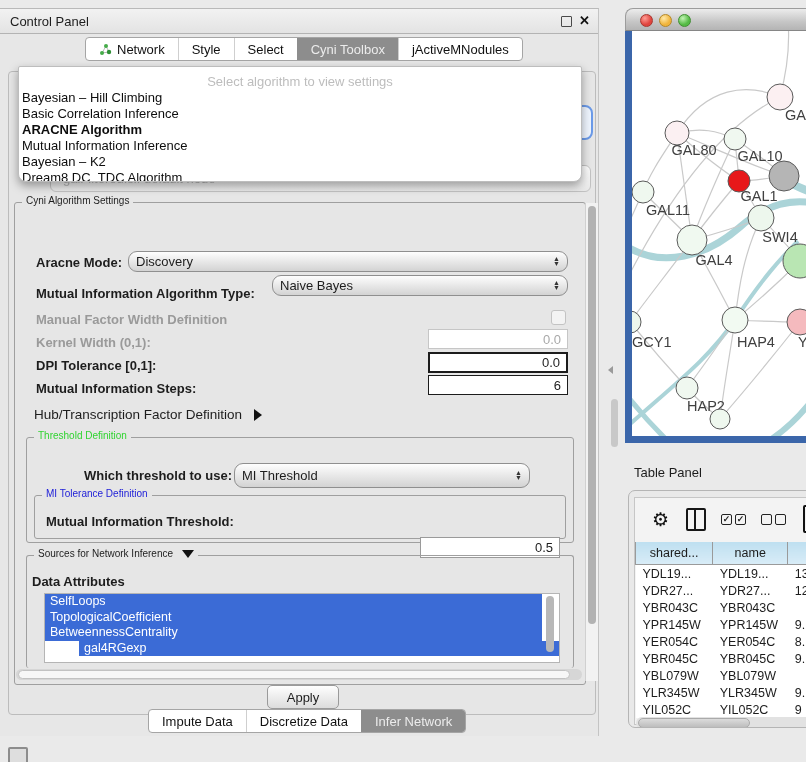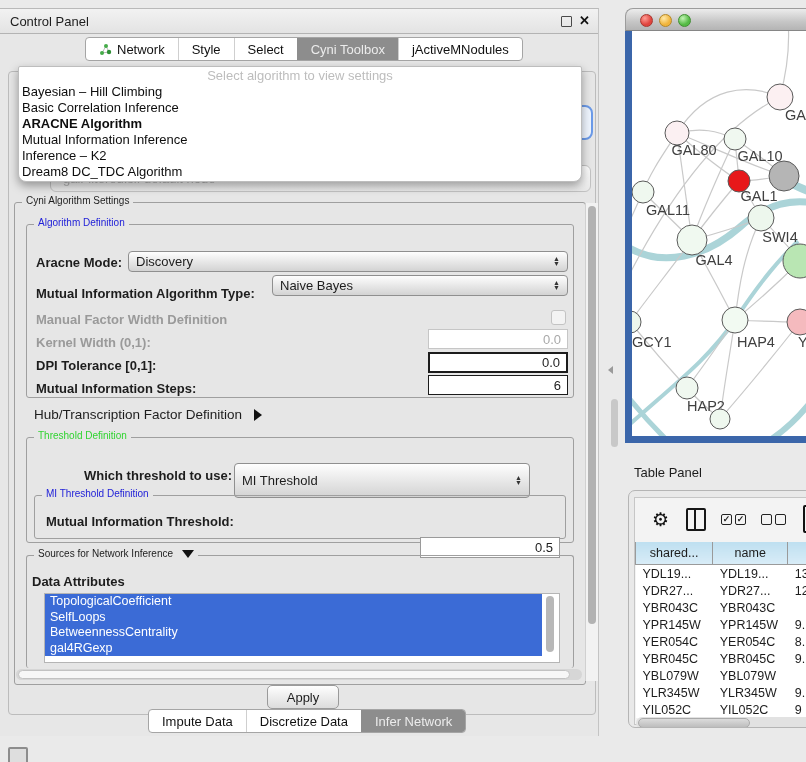--- a/index.html
+++ b/index.html
@@ -30,31 +30,31 @@
   #focusFrag{position:absolute;left:562px;top:96px;width:27px;height:31px;border:2px solid #6b9ae8;
              border-radius:8px;background:#eef4fd;z-index:1}
   #hiddenCombo{position:absolute;left:50px;top:156px;width:541px;height:27px;border:1px solid #c2c2c2;
                border-radius:6px;background:linear-gradient(#fbfbfb,#e8e8e8);display:flex;align-items:center;
                font-size:13px;color:#b3b3b3;padding:0 12px;z-index:1;box-sizing:border-box}
 
   
   #dropdown{position:absolute;left:18px;top:57px;width:562px;height:114px;background:#fff;
             border:1px solid #bdbdbd;border-radius:2px 2px 8px 8px;z-index:5;
             box-shadow:0 4px 10px rgba(0,0,0,.35);font-size:13px;overflow:hidden}
-  #dropdown .hint{height:16px;text-align:center;color:#bdbdbd;padding-top:1px}
+  #dropdown .hint{height:16px;text-align:center;color:#bdbdbd;padding-top:7px}
   #dropdown .dd-item{height:16px;line-height:16px;padding-left:3px;color:#0d0d0d;white-space:nowrap}
   #dropdown .dd-item.bold{font-weight:bold}
 
   
   .group{position:absolute;border:1px solid #9f9f9f;border-radius:3px}
   .gtitle{position:absolute;top:-8px;left:7px;background:#e6e6e6;padding:0 4px;font-size:10px;white-space:nowrap}
   .lbl{position:absolute;font-size:13px;font-weight:bold;white-space:nowrap}
   .lbl.dis{color:#9a9a9a}
   .combo{position:absolute;display:flex;align-items:center;justify-content:space-between;
-         background:linear-gradient(#fefefe,#e6e6e6 55%,#d3d3d3);border:1px solid #8f8f8f;border-radius:4px;
+         background:linear-gradient(#fefefe,#e6e6e6 55%,#d3d3d3);border:1px solid #8f8f8f;border-radius:9px;
          font-size:13px;padding:0 7px;box-sizing:border-box}
   .arrows{display:flex;flex-direction:column;align-items:center;font-size:7px;line-height:4.5px;color:#333}
   .arrows::before{content:"▲"}
   .arrows::after{content:"▼"}
   .field{position:absolute;background:#fff;font-size:13px;display:flex;align-items:center;
          justify-content:flex-end;padding:0 6px;box-sizing:border-box}
   .checkbox{position:absolute;width:13px;height:13px;border:1px solid #c3c3c3;border-radius:3px;background:#f3f3f3}
 
   .tri-right{display:inline-block;width:0;height:0;border-left:8px solid #111;border-top:6px solid transparent;
              border-bottom:6px solid transparent;margin-left:8px;vertical-align:middle}
@@ -166,32 +166,29 @@
     <span>galFiltered.sif default node</span>
   </div>
 
   <div id="dropdown">
     <div class="hint">Select algorithm to view settings</div>
     <div id="ddItems">
         <div class="dd-item">Bayesian – Hill Climbing</div>
         <div class="dd-item">Basic Correlation Inference</div>
         <div class="dd-item bold">ARACNE Algorithm</div>
         <div class="dd-item">Mutual Information Inference</div>
-        <div class="dd-item">Inference – K2</div>
+        <div class="dd-item">Bayesian – K2</div>
         <div class="dd-item">Dream8 DC_TDC Algorithm</div>
       </div>
   </div>
 
   <div class="group" style="left:14px;top:193px;width:570px;height:481px">
     <span class="gtitle">Cyni Algorithm Settings</span>
   </div>
 
-  <div class="group" style="left:26px;top:215px;width:546px;height:172px">
-    <span class="gtitle" style="color:#2121d8">Algorithm Definition</span>
-  </div>
   <span class="lbl" style="left:36px;top:246px">Aracne Mode:</span>
   <div class="combo" style="left:128px;top:242px;width:440px;height:21px">
     <span>Discovery</span>
     <span class="arrows"></span>
   </div>
   <span class="lbl" style="left:36px;top:277px">Mutual Information Algorithm Type:</span>
   <div class="combo" style="left:272px;top:266px;width:296px;height:21px">
     <span>Naive Bayes</span>
     <span class="arrows"></span>
   </div>
@@ -212,44 +209,44 @@
 
   <span style="position:absolute;left:34px;top:398px;font-size:13.5px">
     <span>Hub/Transcription Factor Definition</span>
     <span class="tri-right"></span>
   </span>
 
   <div class="group" style="left:26px;top:428px;width:546px;height:104px">
     <span class="gtitle" style="color:#31d431">Threshold Definition</span>
   </div>
   <span class="lbl" style="left:84px;top:459px">Which threshold to use:</span>
-  <div class="combo" style="left:234px;top:454px;width:296px;height:35px">
+  <div class="combo" style="left:234px;top:454px;width:296px;height:25px">
     <span>MI Threshold</span>
     <span class="arrows"></span>
   </div>
   <div class="group" style="left:34px;top:486px;width:530px;height:42px">
-    <span class="gtitle" style="color:#2121d8">MI Threshold Definition</span>
+    <span class="gtitle" style="color:#2121d8">MI Tolerance Definition</span>
   </div>
   <span class="lbl" style="left:46px;top:505px">Mutual Information Threshold:</span>
   <div class="field" style="left:420px;top:528px;width:140px;height:21px;border:1px solid #9a9a9a">
     <span>0.5</span>
   </div>
 
   <div class="group" style="left:26px;top:546px;width:546px;height:112px;border-bottom:none">
     <span class="gtitle">
       <span>Sources for Network Inference</span>
       <span class="tri-down"></span>
     </span>
   </div>
   <span class="lbl" style="left:32px;top:565px">Data Attributes</span>
   <div id="srcList">
+      <div class="src-item" style="background: rgb(59, 107, 214);">SelfLoops</div>
       <div class="src-item" style="background: rgb(59, 107, 214);">TopologicalCoefficient</div>
-      <div class="src-item" style="background: rgb(59, 107, 214);">SelfLoops</div>
       <div class="src-item" style="background: rgb(59, 107, 214);">BetweennessCentrality</div>
-      <div class="src-item" style="background: rgb(59, 107, 214);">gal4RGexp</div>
+      <div class="src-item" style="background: rgb(59, 107, 214); margin-left: 34px;">gal4RGexp</div>
     </div>
   <div id="srcListScroll"></div>
 
   <div id="vScroll">
     <div id="vScrollThumb"></div>
   </div>
   <div id="hScroll">
     <div id="hScrollThumb"></div>
   </div>
 

